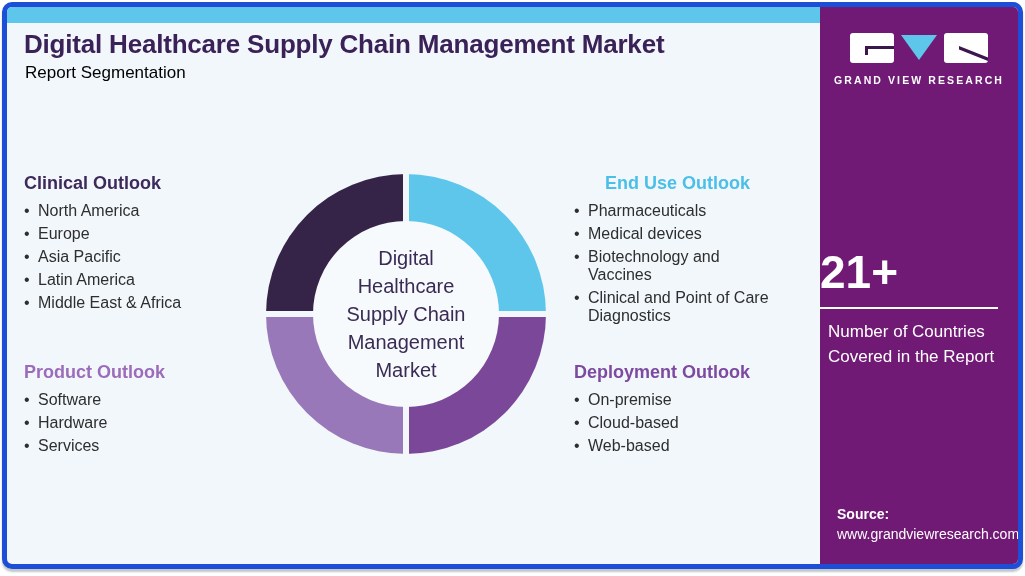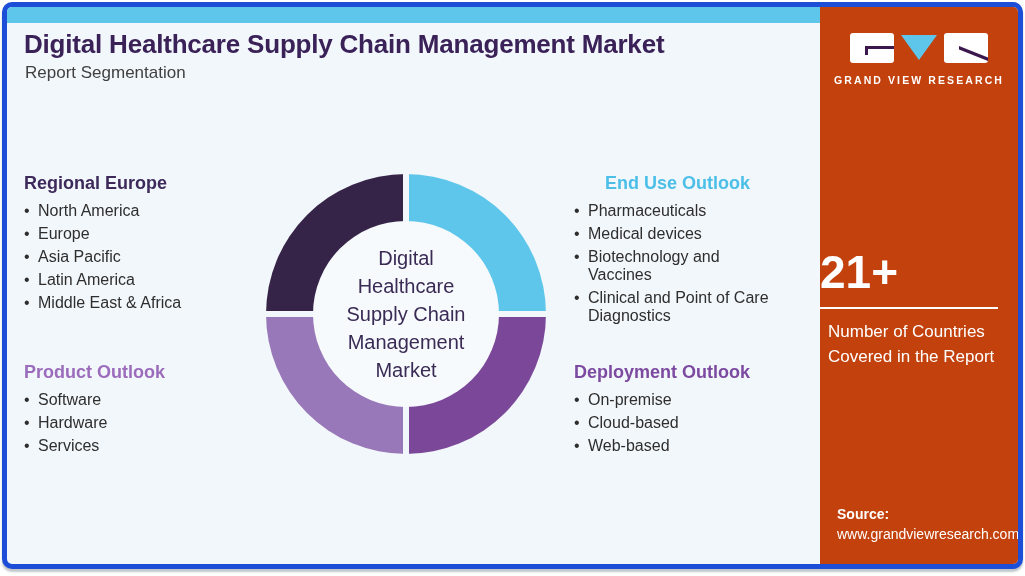--- a/index.html
+++ b/index.html
@@ -6,21 +6,21 @@
   html,body { width:1025px; height:576px; background:#ffffff; font-family:"Liberation Sans", sans-serif; }
   .card {
     position:absolute; left:2px; top:2px; width:1021px; height:567px;
     background:#F2F7FB; border:5px solid #1d4ed8; border-radius:10px;
     overflow:hidden; box-shadow:0 3px 2px rgba(120,130,140,.45);
   }
   .topbar { position:absolute; left:0; top:0; width:calc(100% - 198px); height:16px; }
 
   
   .title { position:absolute; left:17px; top:22px; font-size:26px; font-weight:800; letter-spacing:-0.2px; color:#3A2258; }
-  .subtitle { position:absolute; left:18px; top:56px; font-size:17px; color:#404040; }
+  .subtitle { position:absolute; left:18px; top:56px; font-size:17px; color:#000000; }
 
   
   .section { position:absolute; width:215px; }
   .section h2 { font-size:18px; font-weight:bold; margin-bottom:8px; }
   .section ul { list-style:none; font-size:16px; color:#2E2E2E; }
   .section li { display:flex; line-height:18px; margin-bottom:5px; }
   .section li .bullet { width:14px; flex:0 0 14px; }
   .sec-regional   { left:17px;  top:166px; }
   .sec-product    { left:17px;  top:355px; }
   .sec-enduse     { left:567px; top:166px; width:205px; }
@@ -52,21 +52,21 @@
 <body>
 
 <div class="card">
 
   <div class="topbar" style="background: rgb(94, 198, 235);"></div>
 
   <h1 class="title" style="color: rgb(58, 34, 88);">Digital Healthcare Supply Chain Management Market</h1>
   <div class="subtitle">Report Segmentation</div>
 
   <div class="section sec-regional">
-    <h2 style="color: rgb(61, 42, 90);">Regional Europe</h2>
+    <h2 style="color: rgb(61, 42, 90);">Clinical Outlook</h2>
     <ul>
         <li>
           <span class="bullet">•</span>
           <span>North America</span>
         </li>
         <li>
           <span class="bullet">•</span>
           <span>Europe</span>
         </li>
         <li>
@@ -146,21 +146,21 @@
     <div class="gap-v"></div>
     <div class="gap-h"></div>
     <div class="hole"></div>
     <div class="center-label">Digital
 Healthcare
 Supply Chain
 Management
 Market</div>
   </div>
 
-  <aside class="sidebar" style="background: #c2410c;">
+  <aside class="sidebar" style="background: #701a75;">
     <div class="logo-wrap">
       <div class="logo-glyphs">
         <svg width="44" height="30" viewBox="0 0 44 30">
           <rect x="0" y="0" width="44" height="30" rx="3" fill="#ffffff"></rect>
           <rect x="15" y="13" width="29" height="3" fill="#3B174E"></rect>
           <rect x="15" y="13" width="3" height="9" fill="#3B174E"></rect>
         </svg>
         <svg width="36" height="30" viewBox="0 0 36 30">
           <polygon points="0,2 36,2 18,27" fill="#5EC6EB"></polygon>
         </svg>

